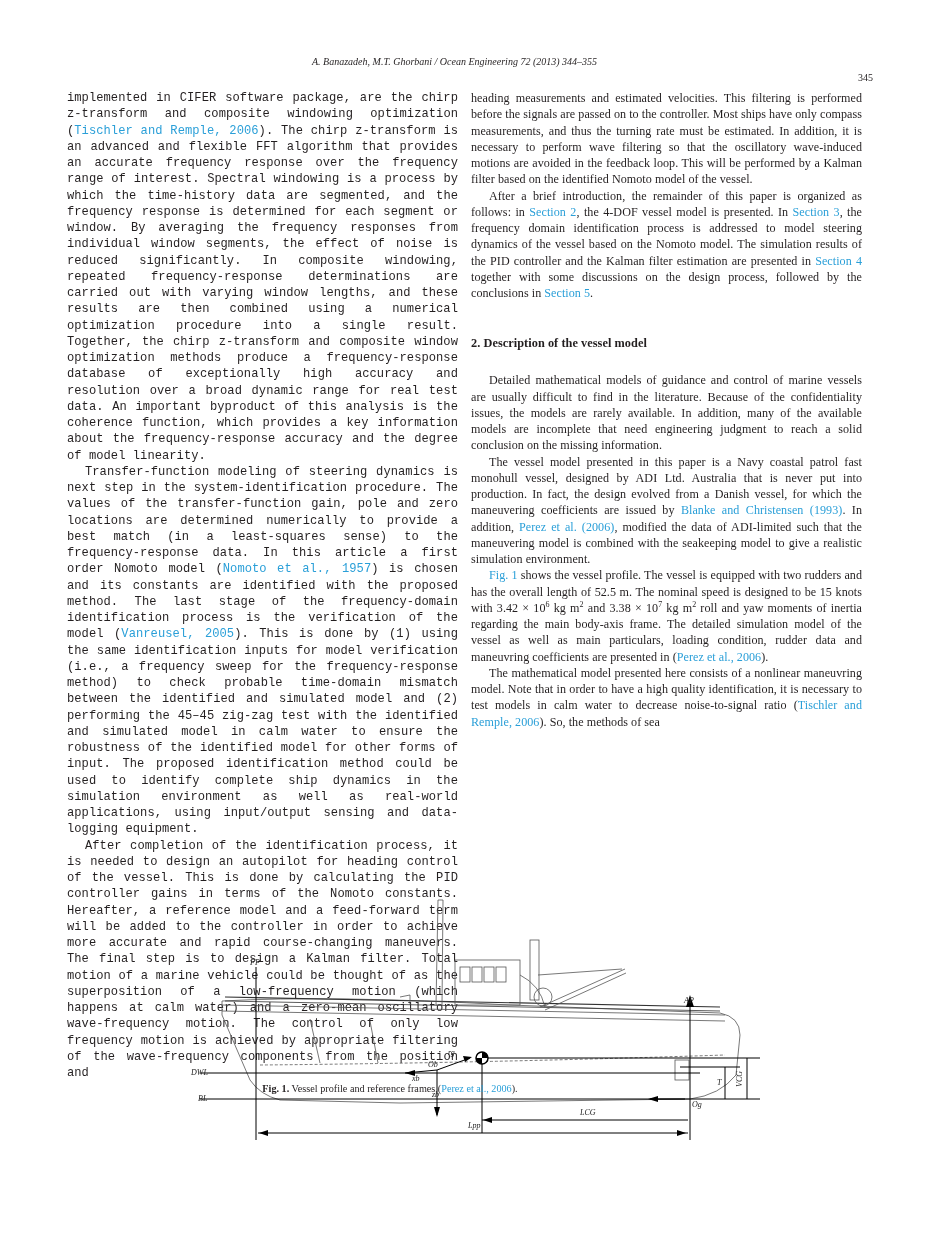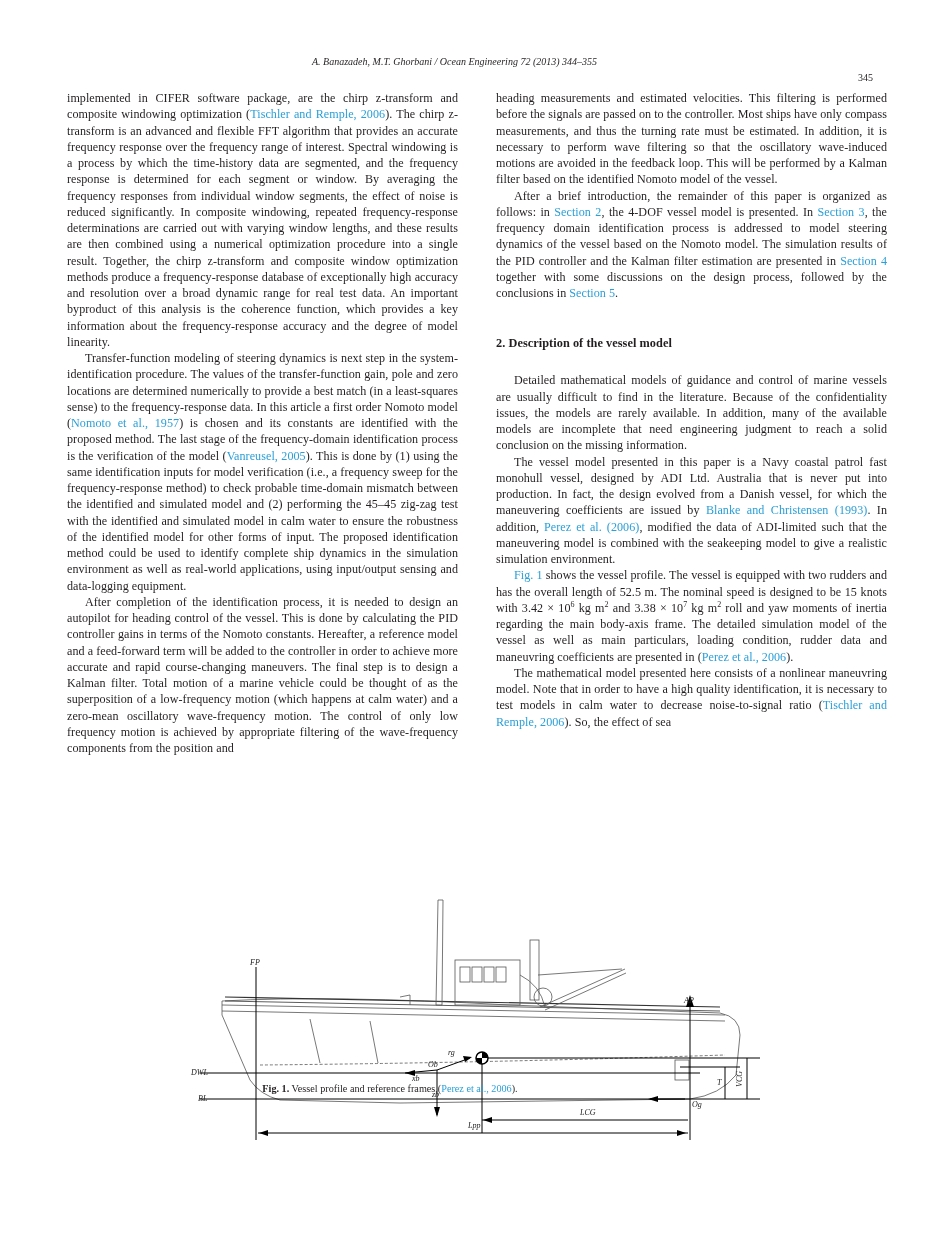--- a/index.html
+++ b/index.html
@@ -1,22 +1,22 @@
 <!DOCTYPE html>
 <html><head>
 <meta charset="utf-8">
 <style>
   html,body{margin:0;padding:0;background:#fff;}
   body{width:925px;height:1234px;position:relative;overflow:hidden;font-family:"DejaVu Serif","Liberation Serif",serif;color:#231f20;}
   .header{position:absolute;top:56px;left:0;width:925px;height:14px;font-size:10px;font-style:italic;font-family:"Liberation Serif",serif;padding-left:32px;}
   .header .running{position:absolute;left:312px;top:0;}
   .header .pagenum{position:absolute;left:858px;top:16px;font-style:normal;text-align:right;}
   .col{position:absolute;top:90px;width:391px;font-size:12.1px;line-height:16.25px;text-align:justify;font-family:"Liberation Serif",serif;letter-spacing:0.05px;}
-  .col.left{left:67px;}
-  .col.right{left:496px;}
+  .col.left{left:67px;font-family:Liberation Mono, monospace;}
+  .col.right{left:471px;}
   .col p{margin:0;text-indent:0;}
   .col p.ind{text-indent:18px;}
   a.ref{color:#2a9fd8;text-decoration:none;}
   h2.sec{font-size:12.3px;font-weight:bold;margin:34px 0 21px 0;line-height:16px;}
   h3.sub{font-size:12.3px;font-style:italic;font-weight:normal;margin:21px 0 21px 0;line-height:16px;}
   sup{font-size:8px;line-height:0;}
   .figure{position:absolute;left:180px;top:895px;width:580px;height:250px;text-decoration:underline;}
   .caption{position:absolute;top:1083px;left:0;width:780px;text-align:center;font-size:10.2px;font-family:"Liberation Serif",serif;}
   .caption b{font-weight:bold;}
   .lbl{font-family:"Liberation Serif",serif;font-style:italic;font-size:8px;fill:#222;}
@@ -35,21 +35,21 @@
   <p class="ind"><span>After completion of the identification process, it is needed to design an autopilot for heading control of the vessel. This is done by calculating the PID controller gains in terms of the Nomoto constants. Hereafter, a reference model and a feed-forward term will be added to the controller in order to achieve more accurate and rapid course-changing maneuvers. The final step is to design a Kalman filter. Total motion of a marine vehicle could be thought of as the superposition of a low-frequency motion (which happens at calm water) and a zero-mean oscillatory wave-frequency motion. The control of only low frequency motion is achieved by appropriate filtering of the wave-frequency components from the position and</span></p>
 </div>
 
 <div class="col right">
   <p><span>heading measurements and estimated velocities. This filtering is performed before the signals are passed on to the controller. Most ships have only compass measurements, and thus the turning rate must be estimated. In addition, it is necessary to perform wave filtering so that the oscillatory wave-induced motions are avoided in the feedback loop. This will be performed by a Kalman filter based on the identified Nomoto model of the vessel.</span></p>
   <p class="ind"><span>After a brief introduction, the remainder of this paper is organized as follows: in </span><a class="ref">Section 2</a><span>, the 4-DOF vessel model is presented. In </span><a class="ref">Section 3</a><span>, the frequency domain identification process is addressed to model steering dynamics of the vessel based on the Nomoto model. The simulation results of the PID controller and the Kalman filter estimation are presented in </span><a class="ref">Section 4</a><span> together with some discussions on the design process, followed by the conclusions in </span><a class="ref">Section 5</a><span>.</span></p>
   <h2 class="sec">2.  Description of the vessel model</h2>
   <p class="ind"><span>Detailed mathematical models of guidance and control of marine vessels are usually difficult to find in the literature. Because of the confidentiality issues, the models are rarely available. In addition, many of the available models are incomplete that need engineering judgment to reach a solid conclusion on the missing information.</span></p>
   <p class="ind"><span>The vessel model presented in this paper is a Navy coastal patrol fast monohull vessel, designed by ADI Ltd. Australia that is never put into production. In fact, the design evolved from a Danish vessel, for which the maneuvering coefficients are issued by </span><a class="ref">Blanke and Christensen (1993)</a><span>. In addition, </span><a class="ref">Perez et al. (2006)</a><span>, modified the data of ADI-limited such that the maneuvering model is combined with the seakeeping model to give a realistic simulation environment.</span></p>
   <p class="ind"><a class="ref">Fig. 1</a><span> shows the vessel profile. The vessel is equipped with two rudders and has the overall length of 52.5 m. The nominal speed is designed to be 15 knots with 3.42 × 10</span><sup>6</sup><span> kg m</span><sup>2</sup><span> and 3.38 × 10</span><sup>7</sup><span> kg m</span><sup>2</sup><span> roll and yaw moments of inertia regarding the main body-axis frame. The detailed simulation model of the vessel as well as main particulars, loading condition, rudder data and maneuvring coefficients are presented in (</span><a class="ref">Perez et al., 2006</a><span>).</span></p>
-  <p class="ind"><span>The mathematical model presented here consists of a nonlinear maneuvring model. Note that in order to have a high quality identification, it is necessary to test models in calm water to decrease noise-to-signal ratio (</span><a class="ref">Tischler and Remple, 2006</a><span>). So, the effect of sea</span></p>
+  <p class="ind"><span>The mathematical model presented here consists of a nonlinear maneuvring model. Note that in order to have a high quality identification, it is necessary to test models in calm water to decrease noise-to-signal ratio (</span><a class="ref">Tischler and Remple, 2006</a><span>). So, the methods of sea</span></p>
 </div>
 
 <div class="figure">
   <svg width="580" height="250" viewBox="0 0 580 250" xmlns="http://www.w3.org/2000/svg">
 
     <g stroke="#555" stroke-width="0.8" fill="none">
       <path d="M42,106 Q150,100 330,110 L540,118 Q560,122 560,140 L556,180 Q540,200 510,204 L220,208 L100,205 Q80,200 70,185 L42,120 Z"></path>
       <path d="M42,110 L545,120"></path>
       <path d="M42,116 L545,126"></path>
       <path d="M80,170 Q300,168 545,160" stroke-dasharray="3,2"></path>

